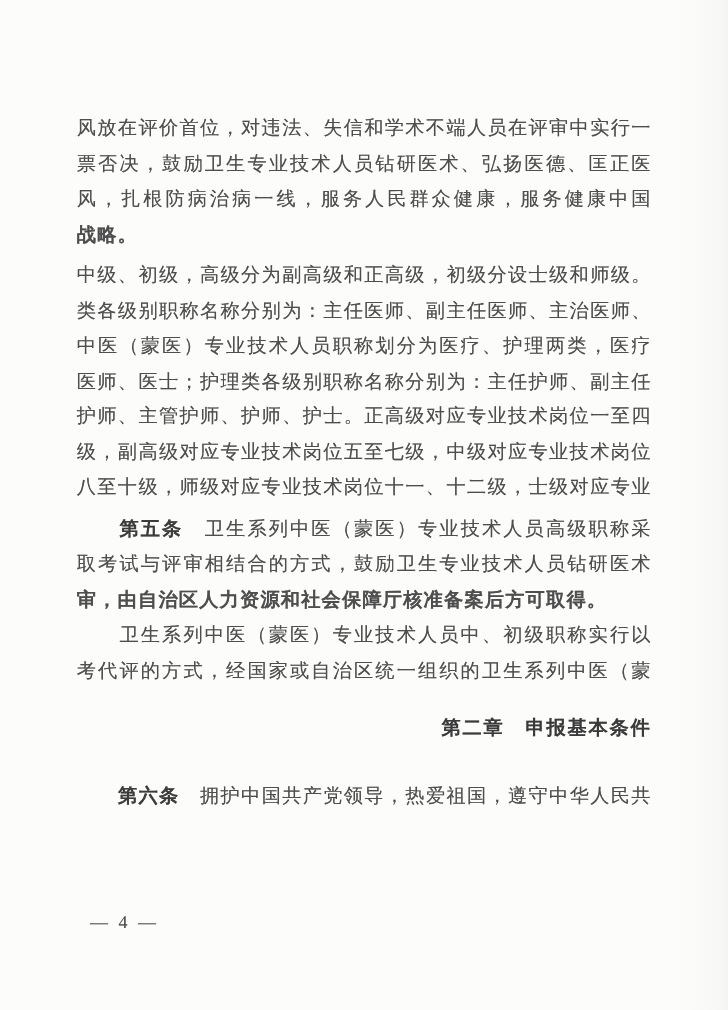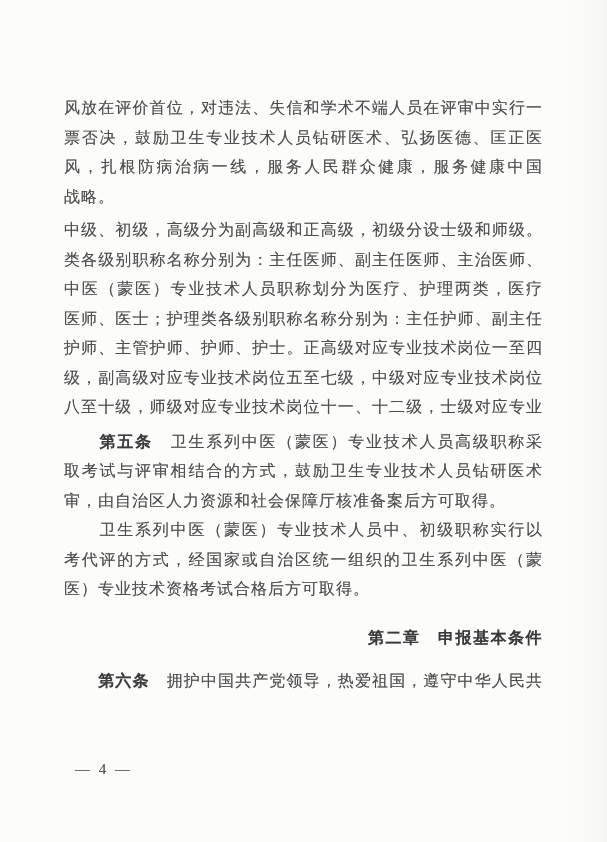--- a/index.html
+++ b/index.html
@@ -22,35 +22,35 @@
     line-height: 29.5px;
     color: #4e4e4e;
     letter-spacing: 1px;
     text-shadow: 0 0 0.5px rgba(90,90,90,0.55);
   }
   .trow {
     text-align: justify;
     text-align-last: justify;
     text-justify: inter-character;
   }
-  .trow.lastline { text-align-last: left; }
+  .trow.lastline { text-align-last: left; font-weight: bold; }
   .article-num {
     font-weight: bold;
     color: #3c3c3c;
   }
   .para-p3 { margin-top: 5px; }
   .para-p2 { margin-top: 4px; }
   .chapter-heading {
     margin-top: 19px;
     text-align: right;
     font-weight: bold;
     color: #3a3a3a;
     letter-spacing: 1.5px;
   }
-  .para-p6 { margin-top: 14px; }
+  .para-p6 { margin-top: 26px; }
   .page-number {
     position: absolute;
     left: 75px; top: 761px;
     font-size: 15px;
     letter-spacing: 2.5px;
     color: #525252;
     text-shadow: 0 0 0.5px rgba(90,90,90,0.5);
   }
 </style>
 </head>
@@ -85,21 +85,20 @@
       <div>
           <div class="trow">取考试与评审相结合的方式，鼓励卫生专业技术人员钻研医术</div>
           <div class="trow lastline">审，由自治区人力资源和社会保障厅核准备案后方可取得。</div>
         </div>
     </div>
 
     <div class="para para-p4">
       <div>
           <div class="trow">　　卫生系列中医（蒙医）专业技术人员中、初级职称实行以</div>
           <div class="trow">考代评的方式，经国家或自治区统一组织的卫生系列中医（蒙</div>
-          <div class="trow lastline">医）专业技术资格考试合格后方可取得。</div>
         </div>
     </div>
 
     <div class="chapter-heading">第二章　申报基本条件</div>
 
     <div class="para para-p6">
       <div class="trow"><span>　　</span><span class="article-num">第六条</span><span>　拥护中国共产党领导，热爱祖国，遵守中华人民共</span></div>
     </div>
 
   </div>

